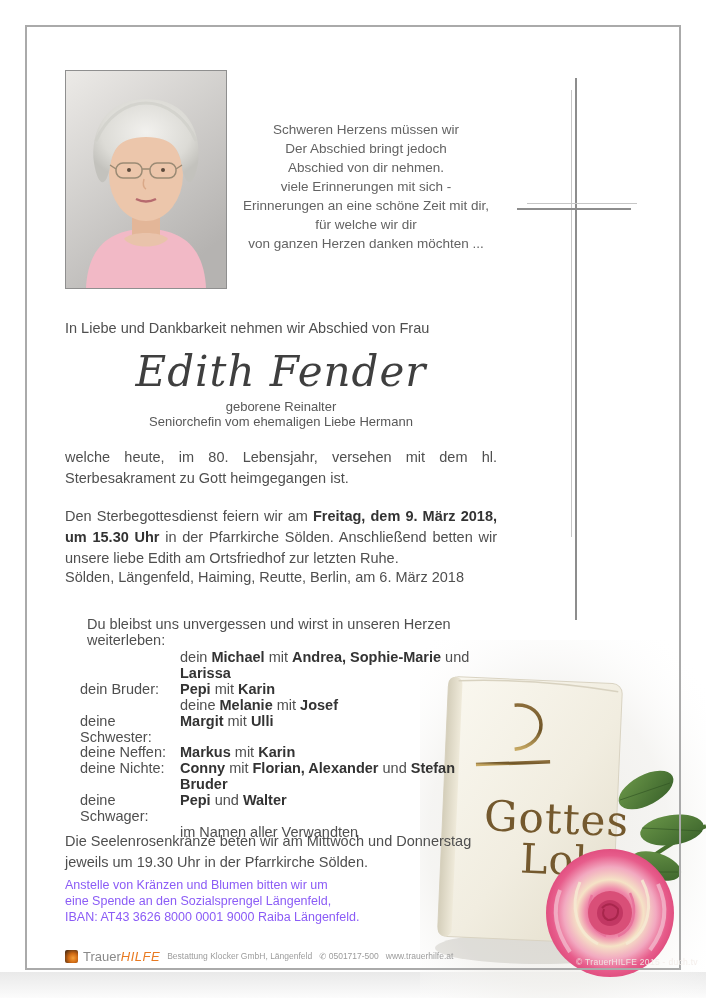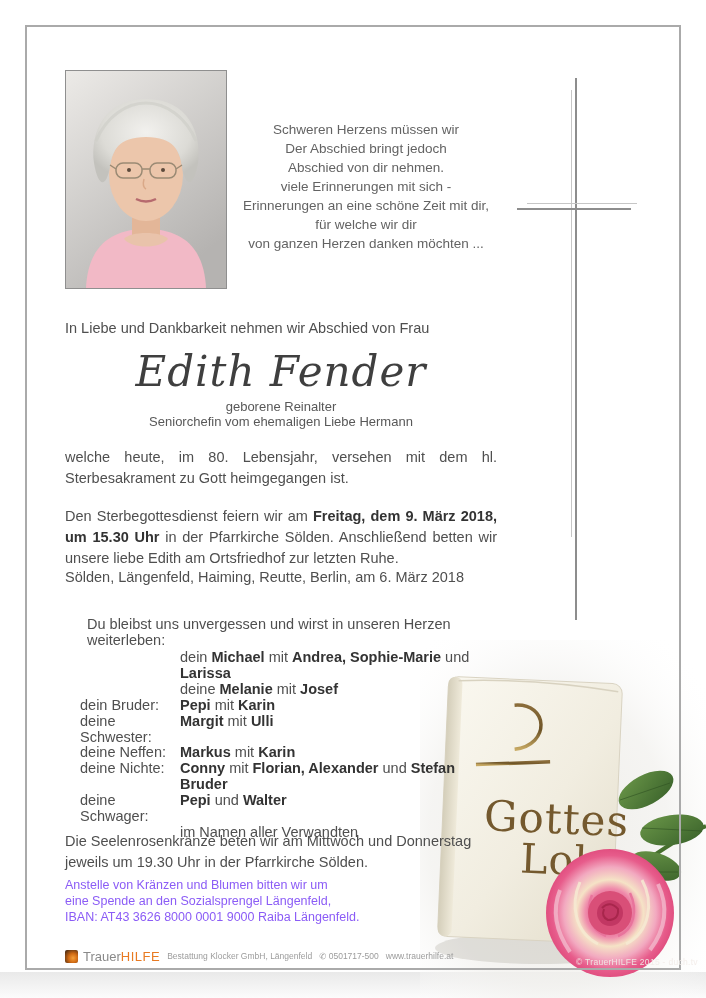--- a/index.html
+++ b/index.html
@@ -38,21 +38,21 @@
   .fam-text{flex:1;}
   .b{font-weight:bold;color:#333333;}
   .rosary{left:65px;top:831px;width:432px;font-size:14.5px;line-height:21px;}
   .donation{left:65px;top:877px;width:432px;font-size:12.5px;line-height:16px;color:#8b5cf6;}
   
   .footer{left:65px;top:947px;height:18px;display:flex;align-items:center;z-index:4;}
   .logo-box{width:13px;height:13px;border-radius:2px;margin-right:5px;
         background:radial-gradient(circle at 62% 62%, #f5a03a 0%, #d06a14 40%, #3d2413 95%);}
   .brand{font-size:13px;line-height:13px;}
   .brand-grey{color:#8a8a8a;}
-  .brand-orange{color:#e87a22;letter-spacing:0.5px;}
+  .brand-orange{color:#e87a22;letter-spacing:0.5px;font-style:italic;}
   .foot-small{font-size:8.5px;color:#9c9c9c;margin-left:7px;}
   .watermark{left:576px;top:957px;font-size:8.5px;color:rgba(242,235,232,0.92);
         letter-spacing:0.3px;z-index:4;white-space:nowrap;}
   
   .artwork{position:absolute;left:420px;top:640px;width:286px;height:358px;z-index:2;}
 </style>
 </head>
 <body>
 
 <div class="page">
@@ -204,26 +204,26 @@
 
   <div class="abs family">
       <div class="fam-row">
         <span class="fam-label"></span>
       </div>
       <div class="fam-row">
         <span class="fam-label"></span>
         <span class="fam-text"><span>dein </span><span class="b">Michael</span><span> mit </span><span class="b">Andrea, Sophie-Marie</span><span> und </span><span class="b">Larissa</span></span>
       </div>
       <div class="fam-row">
-        <span class="fam-label"></span>
-        <span class="fam-text"><span>deine </span><span class="b">Melanie</span><span> mit </span><span class="b">Josef</span></span>
-      </div>
-      <div class="fam-row">
         <span class="fam-label">dein Bruder:</span>
         <span class="fam-text"><span class="b">Pepi</span><span> mit </span><span class="b">Karin</span></span>
+      </div>
+      <div class="fam-row">
+        <span class="fam-label"></span>
+        <span class="fam-text"><span>deine </span><span class="b">Melanie</span><span> mit </span><span class="b">Josef</span></span>
       </div>
       <div class="fam-row">
         <span class="fam-label">deine Schwester:</span>
         <span class="fam-text"><span class="b">Margit</span><span> mit </span><span class="b">Ulli</span></span>
       </div>
       <div class="fam-row">
         <span class="fam-label">deine Neffen:</span>
         <span class="fam-text"><span class="b">Markus</span><span> mit </span><span class="b">Karin</span></span>
       </div>
       <div class="fam-row">

